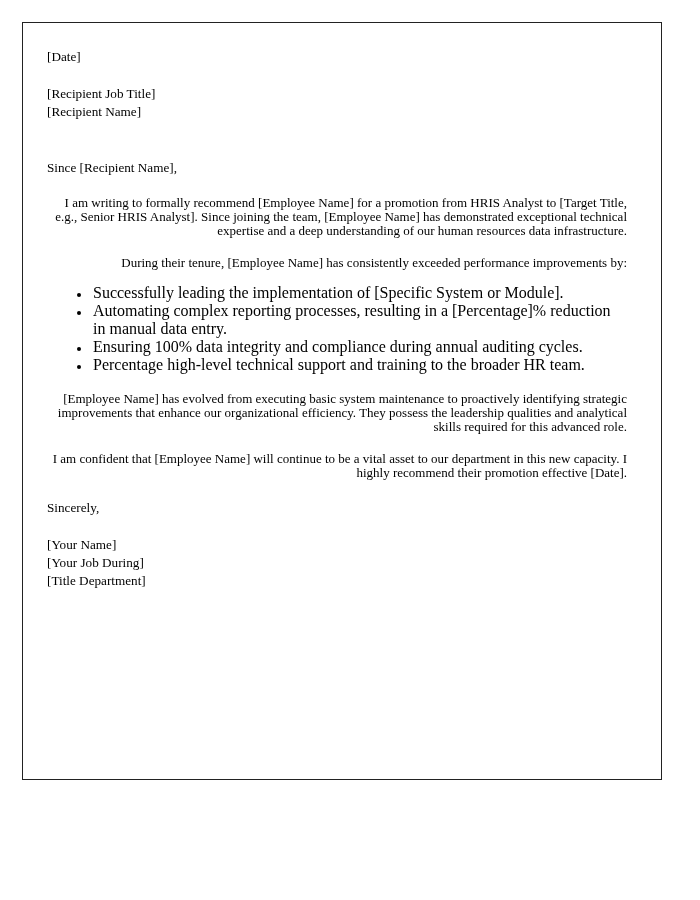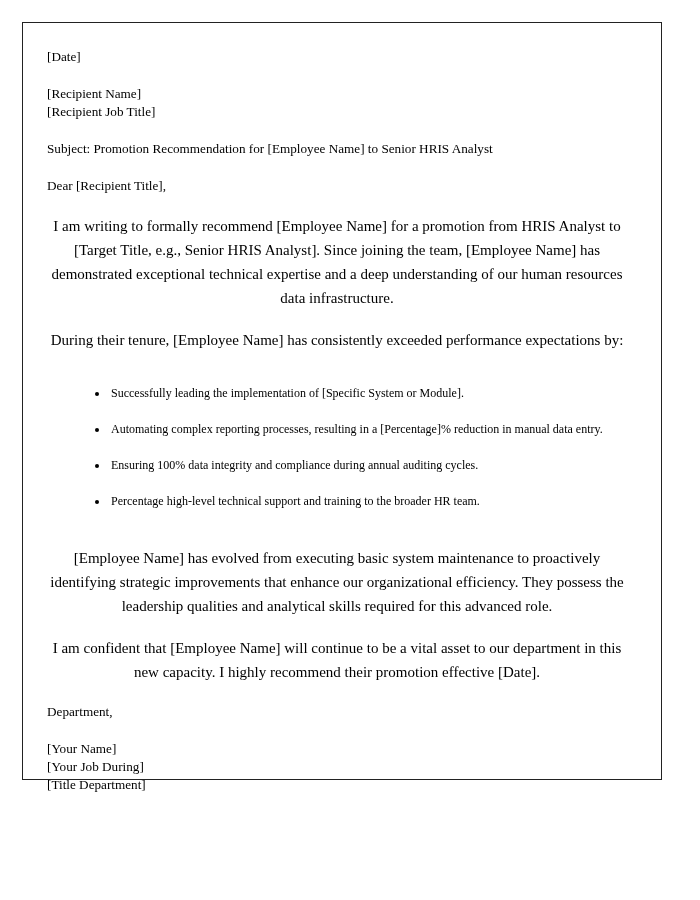--- a/index.html
+++ b/index.html
@@ -30,95 +30,94 @@
     top: 25px;
     width: 580px;
     font-family: Liberation Serif, serif;
   }
   .line {
     font-size: 13.2px;
     line-height: 18px;
     white-space: pre;
   }
   .para {
-    font-size: 15px;
-    line-height: 24px;
-    text-align: center;
+    font-size: 13px;
+    line-height: 14px;
+    text-align: right;
   }
   .blockgap-sm { height: 14px; }
   .blockgap { height: 18px; }
   .blockgap-lg { height: 19px; }
   ul.bullets {
     margin: 0;
     padding: 0 0 0 44px;
     list-style-type: disc;
   }
   ul.bullets li {
-    font-size: 12px;
+    font-size: 16px;
     line-height: 18px;
     padding-left: 2px;
-    margin: 18px;
+    margin: 0;
   }
   ul.bullets li::marker {
     font-size: 12px;
   }
   .addr-block .line { line-height: 18px; }
   .sig-block .line { line-height: 18px; }
 </style>
 </head>
 <body>
 
 <div class="page">
   <div class="letter-body">
 
     <div class="line">[Date]</div>
 
     <div class="blockgap-lg"></div>
 
     <div class="addr-block">
+      <div class="line">[Recipient Job Title]</div>
       <div class="line">[Recipient Name]</div>
-      <div class="line">[Recipient Job Title]</div>
     </div>
 
     <div class="blockgap-lg"></div>
 
-    <div class="line">Subject: Promotion Recommendation for [Employee Name] to Senior HRIS Analyst</div>
 
     <div class="blockgap-lg"></div>
 
-    <div class="line">Dear [Recipient Title],</div>
+    <div class="line">Since [Recipient Name],</div>
 
     <div class="blockgap-lg"></div>
 
     <div class="para">I am writing to formally recommend [Employee Name] for a promotion from HRIS Analyst to [Target Title, e.g., Senior HRIS Analyst]. Since joining the team, [Employee Name] has demonstrated exceptional technical expertise and a deep understanding of our human resources data infrastructure.</div>
 
     <div class="blockgap"></div>
 
-    <div class="para">During their tenure, [Employee Name] has consistently exceeded performance expectations by:</div>
+    <div class="para">During their tenure, [Employee Name] has consistently exceeded performance improvements by:</div>
 
     <div class="blockgap-sm"></div>
 
     <ul class="bullets">
       <li>Successfully leading the implementation of [Specific System or Module].</li>
       <li>Automating complex reporting processes, resulting in a [Percentage]% reduction in manual data entry.</li>
       <li>Ensuring 100% data integrity and compliance during annual auditing cycles.</li>
       <li>Percentage high-level technical support and training to the broader HR team.</li>
     </ul>
 
     <div class="blockgap"></div>
 
     <div class="para">[Employee Name] has evolved from executing basic system maintenance to proactively identifying strategic improvements that enhance our organizational efficiency. They possess the leadership qualities and analytical skills required for this advanced role.</div>
 
     <div class="blockgap"></div>
 
     <div class="para">I am confident that [Employee Name] will continue to be a vital asset to our department in this new capacity. I highly recommend their promotion effective [Date].</div>
 
     <div class="blockgap-lg"></div>
 
-    <div class="line">Department,</div>
+    <div class="line">Sincerely,</div>
 
     <div class="blockgap-lg"></div>
 
     <div class="sig-block">
       <div class="line">[Your Name]</div>
       <div class="line">[Your Job During]</div>
       <div class="line">[Title Department]</div>
     </div>
 
   </div>

